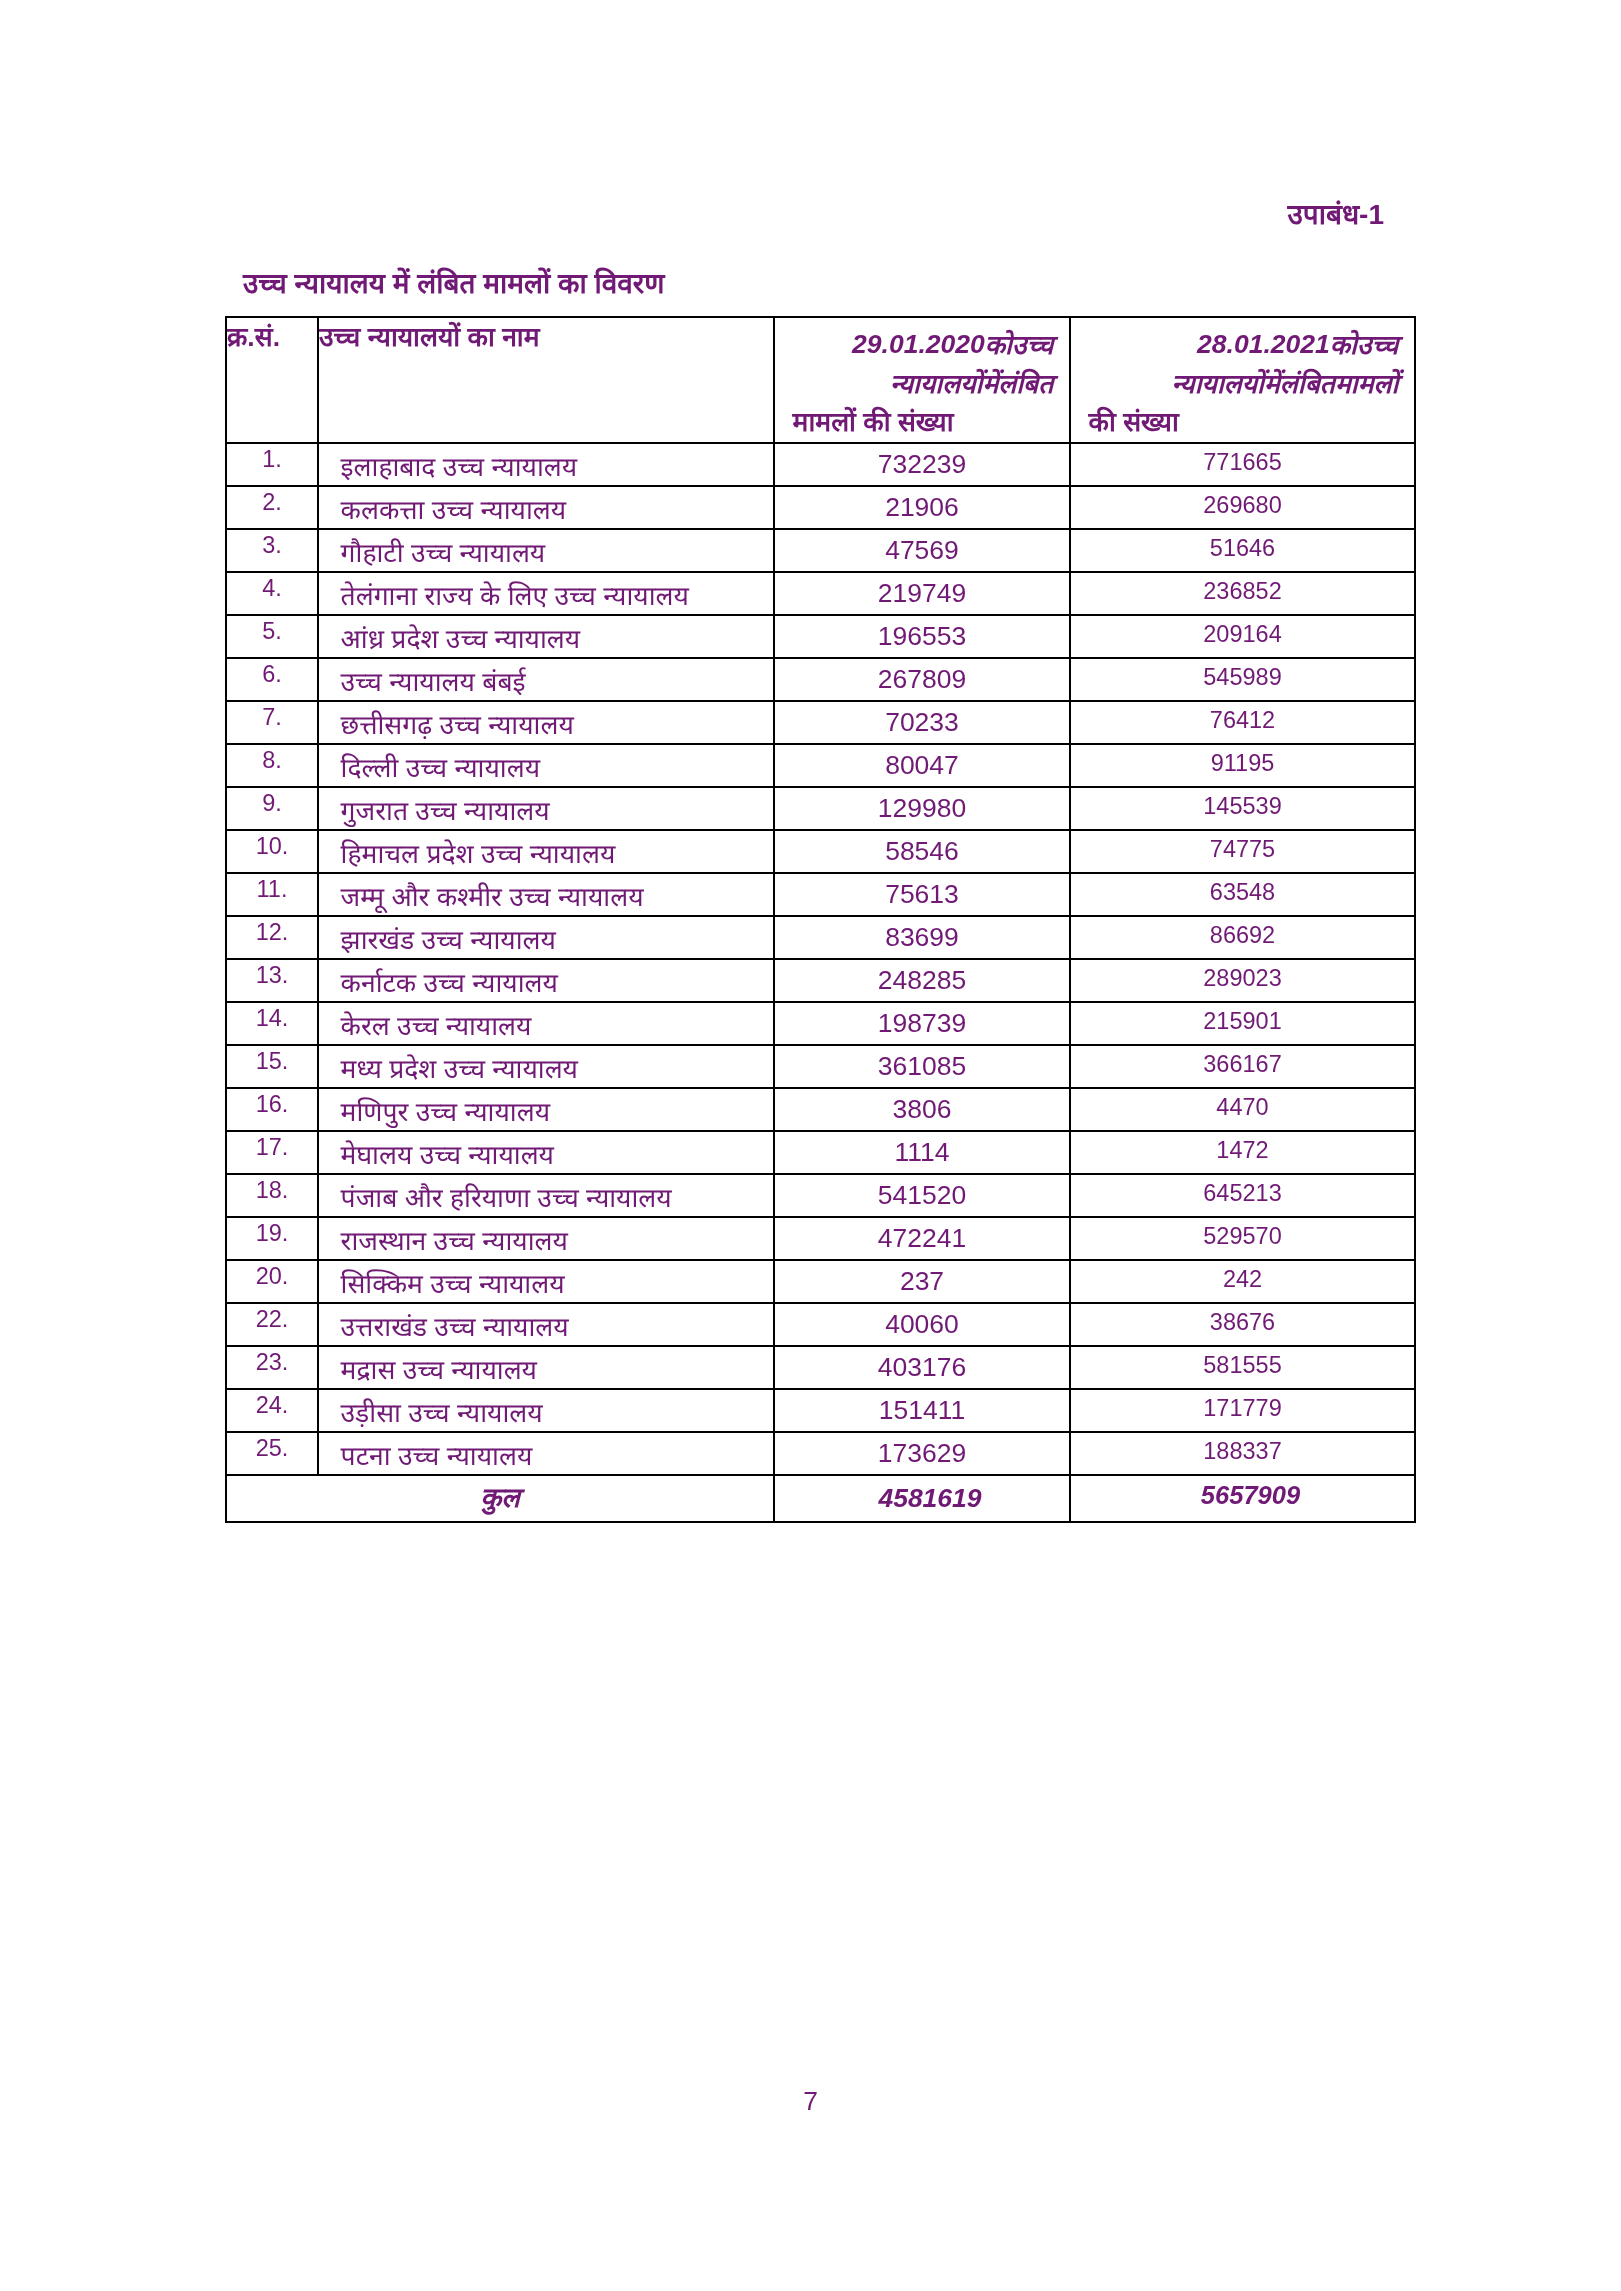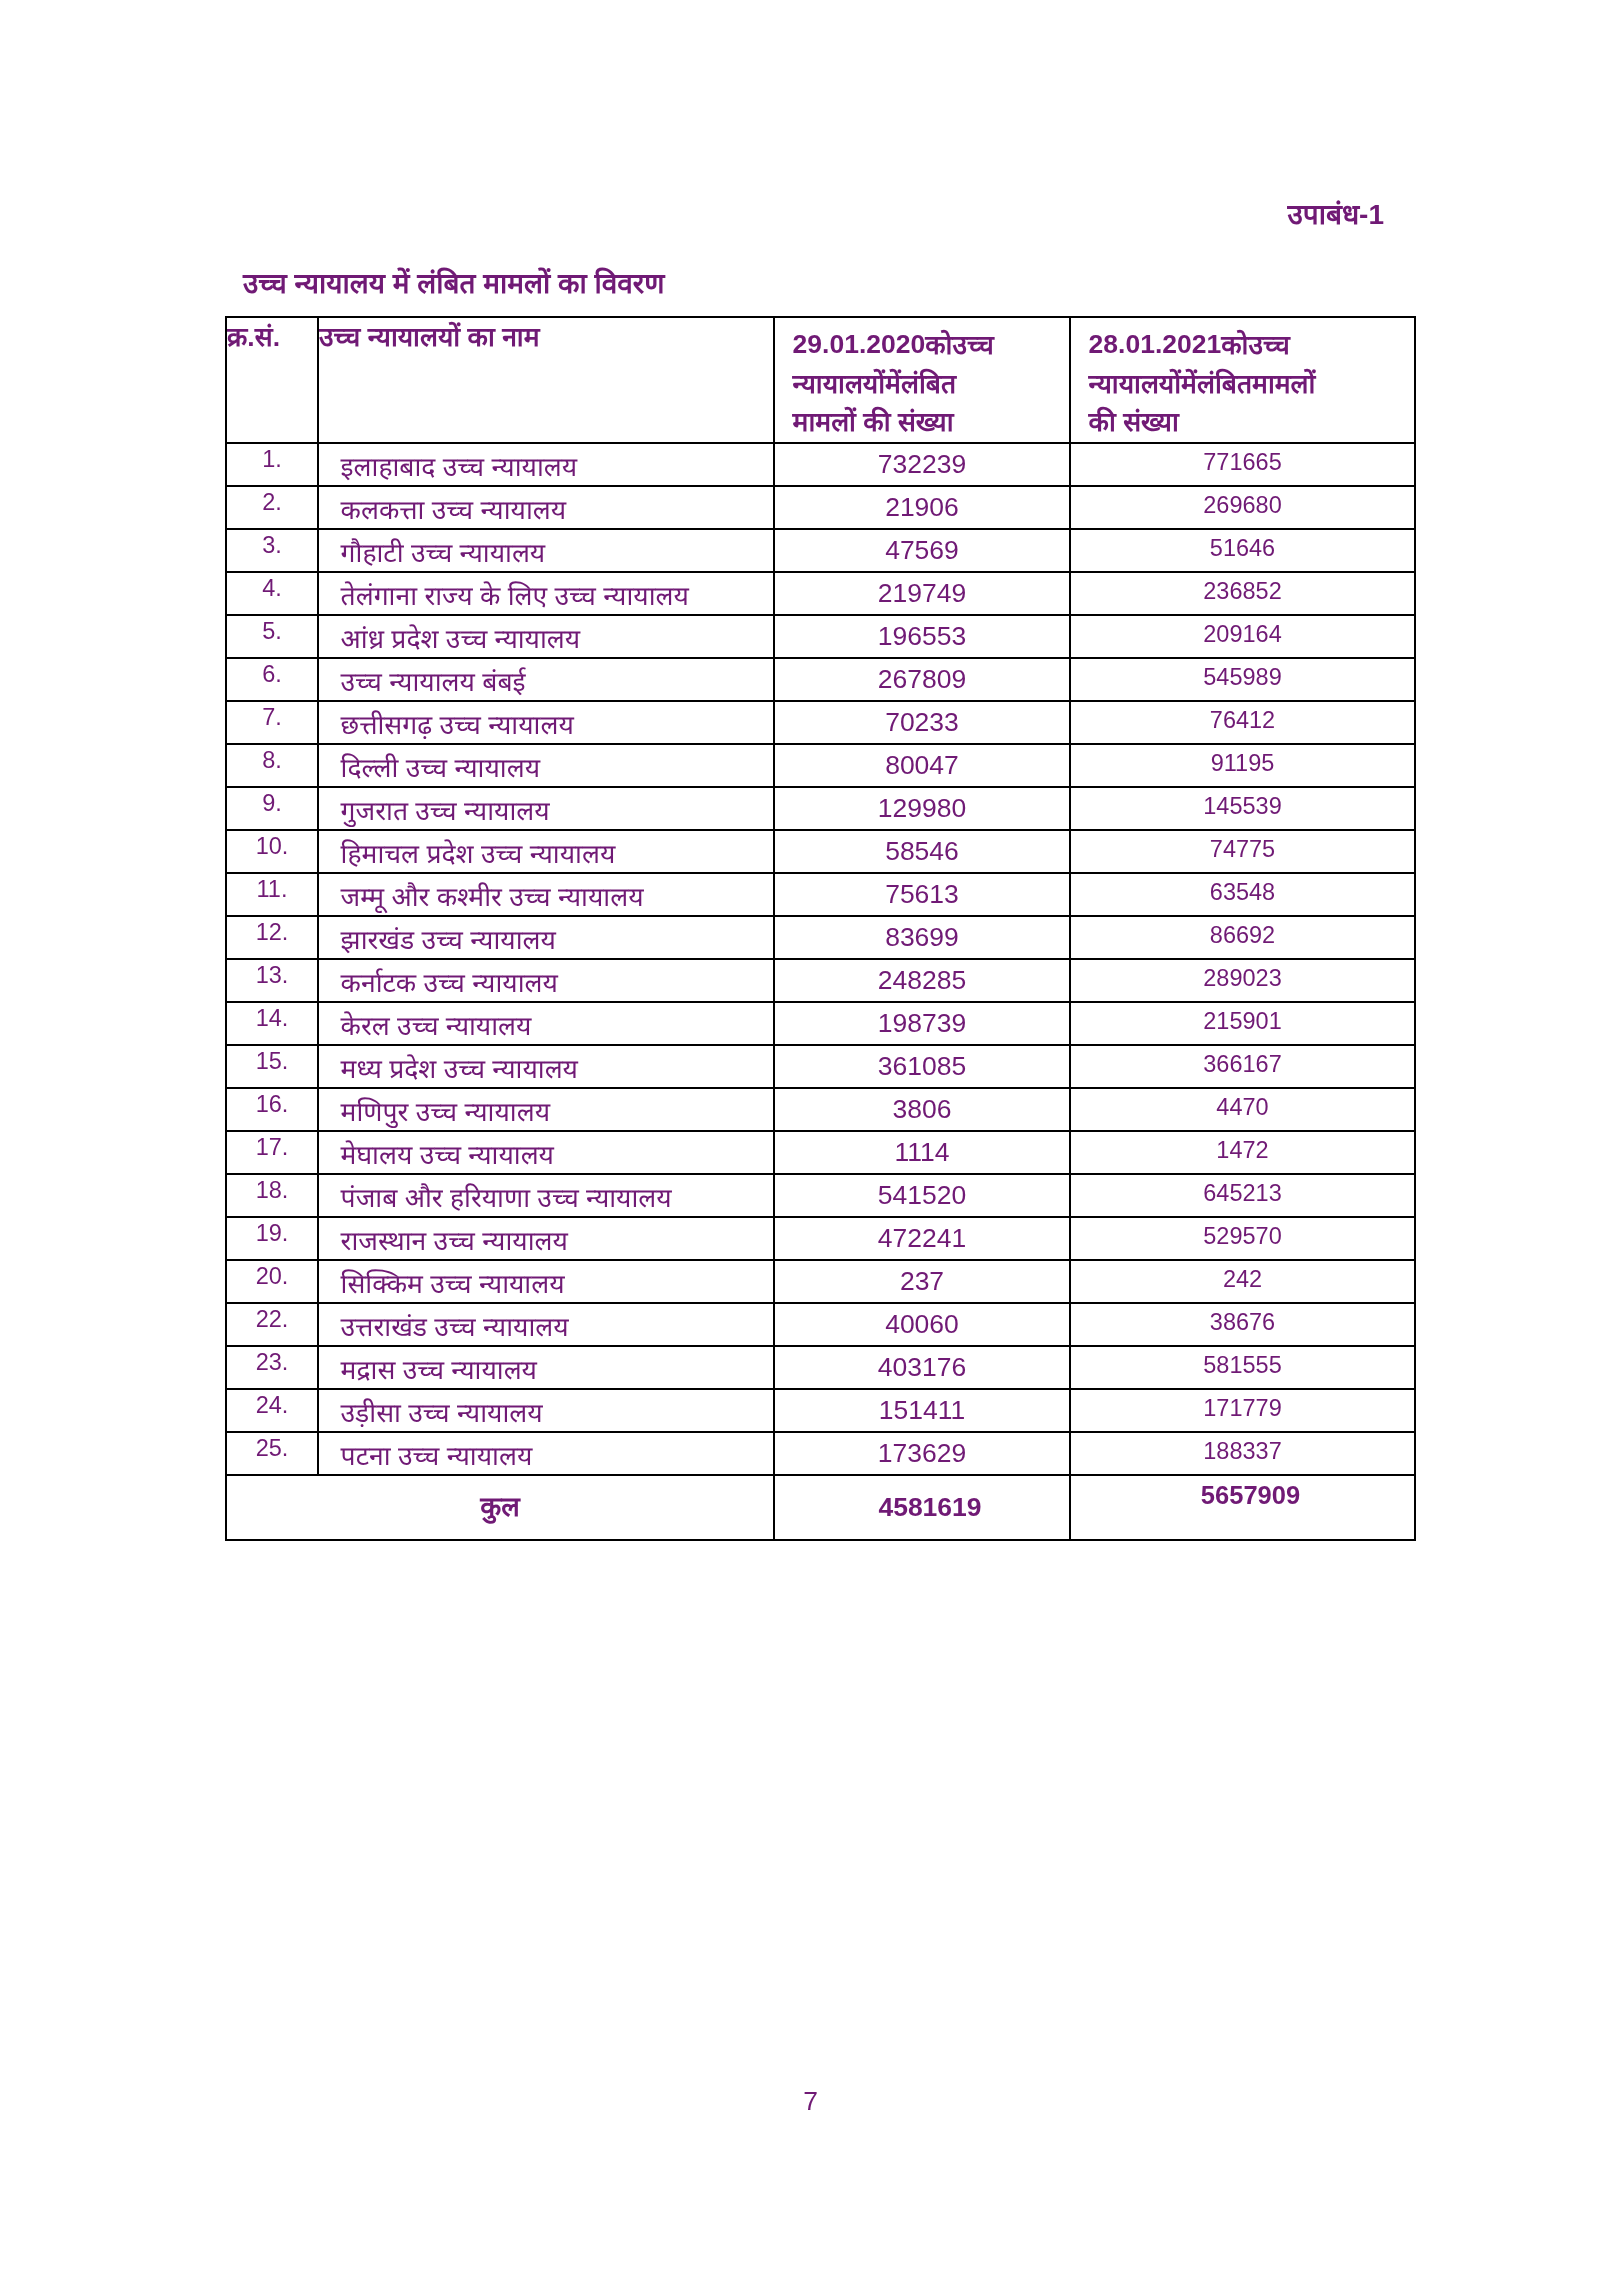--- a/index.html
+++ b/index.html
@@ -56,21 +56,21 @@
   .h-sr { text-align: center; padding-top: 11.8px; }
   .h-name { padding: 11.8px 9.8px 0 15.7px; }
   .h-num .hwrap {
     display: flex;
     flex-direction: column;
     justify-content: space-between;
     height: 110px;
     padding: 9.8px 15.7px 3.9px 17.6px;
   }
   .hline { height: 33px; display: flex; align-items: center; white-space: nowrap; }
-  .hline.just { justify-content: flex-start; }
+  .hline.just { justify-content: flex-end; font-style: italic; }
   tbody tr.data-row { height: 43px; }
   td.sr {
     vertical-align: top;
     text-align: center;
     font-size: 23.5px;
     padding-top: 2px;
   }
   td.name {
     font-size: 26.5px;
     padding-left: 21.6px;
@@ -81,21 +81,21 @@
     text-align: center;
     font-size: 26.5px;
     vertical-align: middle;
   }
   td.n2021 {
     text-align: center;
     font-size: 23.5px;
     vertical-align: top;
     padding-top: 4.9px;
   }
-  tr.total-row { height: 65px; }
+  tr.total-row { height: 47px; font-style: italic; }
   td.total-label {
     text-align: center;
     vertical-align: middle;
     font-size: 27.4px;
     font-weight: bold;
     padding-bottom: 3.9px;
   }
   tr.total-row td.n2020, tr.total-row td.n2021 { font-weight: bold; padding-left: 16px; }
   tr.total-row td.n2021 { font-size: 25.5px; }
   .page-number {

